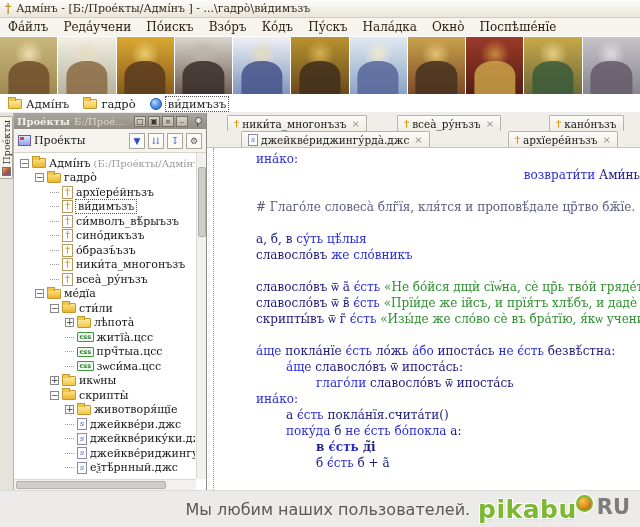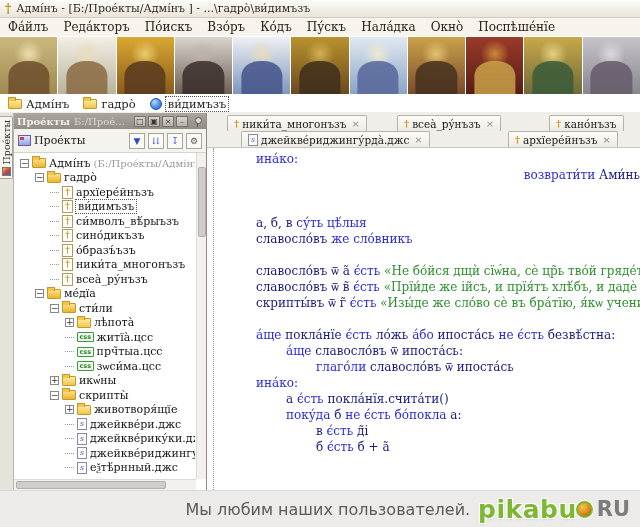--- a/index.html
+++ b/index.html
@@ -132,41 +132,41 @@
   .id  { color:#1b1b7e; }
   .red { color:#c41a1a; font-weight:bold; }
   .str { color:#2e8f2e; }
   .cmt { color:#5c5c80; }
 
   
   .footer { height:37px; flex:none; display:flex; align-items:center; justify-content:flex-end;
     gap:8px; padding-right:10px; background:#ecebe9; border-top:1px solid #dadad8;
     font-family:"DejaVu Sans", sans-serif; }
   .fmsg { font-size:16px; color:#5a5a5a; }
-  .pikabu { display:flex; align-items:center; gap:2px; }
+  .pikabu { display:flex; gap:2px; }
   .pword { font-size:25px; font-weight:bold; color:#7db832; letter-spacing:.5px;
     text-shadow:-1px -1px 0 #fff, 1px -1px 0 #fff, -1px 1px 0 #fff, 1px 1px 0 #fff, 0 2px 2px #cdd; }
   .pcoin { width:17px; height:17px; border-radius:50%; flex:none; margin-left:-3px;
     background:radial-gradient(circle at 35% 30%, #f6c45a 0%, #e08a1a 55%, #8a4a10 100%);
     border:2px solid #7db832; box-shadow:0 0 0 1px #fff; }
   .pru { font-size:21px; font-weight:bold; color:#7c7c7c; margin-left:2px; }
 </style>
 </head>
 <body>
 
 <div class="app">
 
   <div class="titlebar">
     <span class="tcross">†</span>
     <span>Адмі́нъ - [Б:/Прое́кты/Адмі́нъ ] - ...\гадрò\ви́димъзъ</span>
   </div>
 
   <div class="menubar">
       <span class="menu-item">Фа́йлъ</span>
-      <span class="menu-item">Реда́кторъ</span>
+      <span class="menu-item">Реда́учени</span>
       <span class="menu-item">По́искъ</span>
       <span class="menu-item">Взо́ръ</span>
       <span class="menu-item">Ко́дъ</span>
       <span class="menu-item">Пу́скъ</span>
       <span class="menu-item">Нала́дка</span>
       <span class="menu-item">Окно̀</span>
       <span class="menu-item">Поспѣше́нїе</span>
     </div>
 
   <div class="iconsbar">
@@ -436,35 +436,36 @@
               <span class="tabcross">†</span>
               <span>архїере́йнъзъ</span>
               <span class="tclose">×</span>
             </div>
           </div>
         </div>
       <div class="code">
           <div class="ln" style="padding-left: 30px;"><span class="kw">ина́ко:</span></div>
           <div class="ln" style="padding-left: 60px; text-align: right;"><span class="kw">возврати́ти </span><span class="id">Ами́нь</span></div>
           <div class="ln" style="padding-left: 0px;">&nbsp;</div>
+          <div class="ln" style="padding-left: 30px;"><span class="cmt"># Глаго́ле словеса̀ блг̃їя, кля́тся и проповѣ́дале цр̃тво бж̃їе.</span></div>
           <div class="ln" style="padding-left: 0px;">&nbsp;</div>
           <div class="ln" style="padding-left: 30px;"><span class="id">а, б, в </span><span class="kw">су́ть цѣ́лыя</span></div>
           <div class="ln" style="padding-left: 30px;"><span class="id">славосло́въ </span><span class="kw">же</span><span class="kw"> сло́вникъ</span></div>
           <div class="ln" style="padding-left: 0px;">&nbsp;</div>
           <div class="ln" style="padding-left: 30px;"><span class="id">славосло́въ ѿ а̃ </span><span class="kw">є́сть</span><span class="str"> «Не бо́йся дщѝ сїѡ́на, сѐ цр̃ь тво́й гряде́тъ, сѣдя̀ на</span></div>
           <div class="ln" style="padding-left: 30px;"><span class="id">славосло́въ ѿ в̃ </span><span class="kw">є́сть</span><span class="str"> «Прїи́де же іи̃съ, и прїя́тъ хлѣ́бъ, и дадѐ и́мъ, и ры́</span></div>
           <div class="ln" style="padding-left: 30px;"><span class="id">скрипты́въ ѿ г̃ </span><span class="kw">є́сть</span><span class="str"> «Изы́де же сло́во сѐ въ бра́тїю, я́кѡ учени́къ то́й</span></div>
           <div class="ln" style="padding-left: 0px;">&nbsp;</div>
           <div class="ln" style="padding-left: 30px;"><span class="kw">а́ще</span><span class="id"> покла́нїе </span><span class="kw">є́сть</span><span class="id"> ло́жь </span><span class="kw">а́бо</span><span class="id"> ипоста́сь </span><span class="kw">не є́сть</span><span class="id"> безвѣ́стна:</span></div>
           <div class="ln" style="padding-left: 60px;"><span class="kw">а́ще</span><span class="id"> славосло́въ ѿ ипоста́сь:</span></div>
           <div class="ln" style="padding-left: 90px;"><span class="kw">глаго́ли</span><span class="id"> славосло́въ ѿ ипоста́сь</span></div>
           <div class="ln" style="padding-left: 30px;"><span class="kw">ина́ко:</span></div>
           <div class="ln" style="padding-left: 60px;"><span class="id">а </span><span class="kw">є́сть</span><span class="id"> покла́нїя.счита́ти()</span></div>
           <div class="ln" style="padding-left: 60px;"><span class="kw">поку́да</span><span class="id"> б </span><span class="kw">не є́сть</span><span class="kw"> бо́покла</span><span class="id"> а:</span></div>
-          <div class="ln" style="padding-left: 90px;"><span class="id">в </span><span class="kw">є́сть</span><span class="id"> д̃і</span></div>
+          <div class="ln" style="padding-left: 90px; font-weight: bold;"><span class="id">в </span><span class="kw">є́сть</span><span class="id"> д̃і</span></div>
           <div class="ln" style="padding-left: 90px;"><span class="id">б </span><span class="kw">є́сть</span><span class="id"> б + а̃</span></div>
         </div>
     </div>
 
   </div>
 
   <div class="footer">
     <span class="fmsg">Мы любим наших пользователей.</span>
     <span class="pikabu">
       <span class="pword">pikabu</span>

